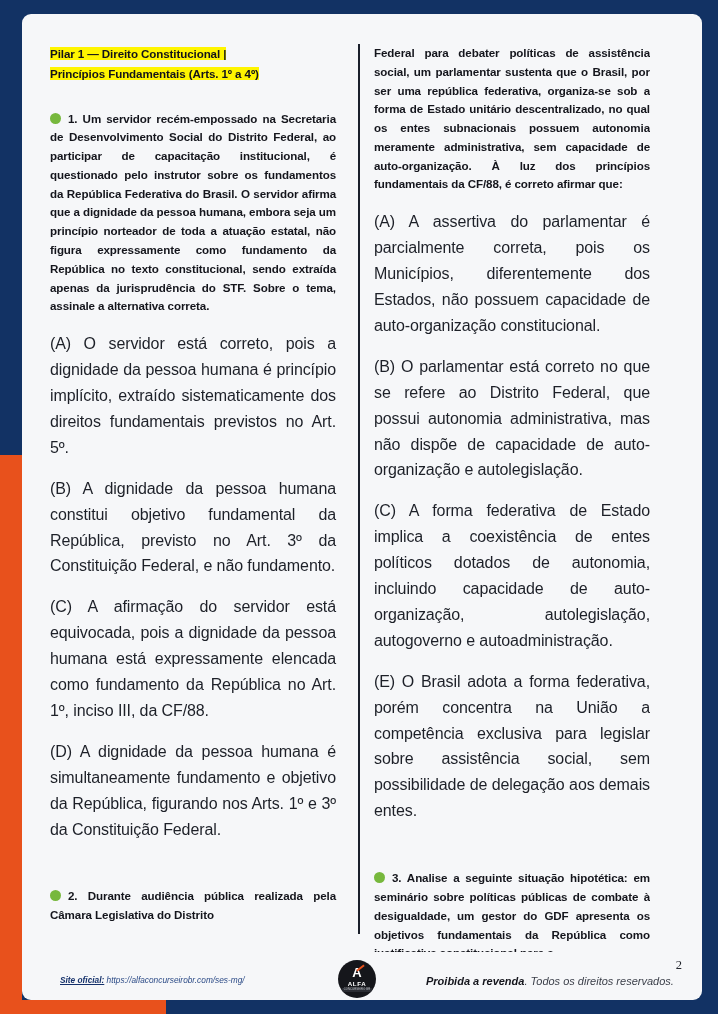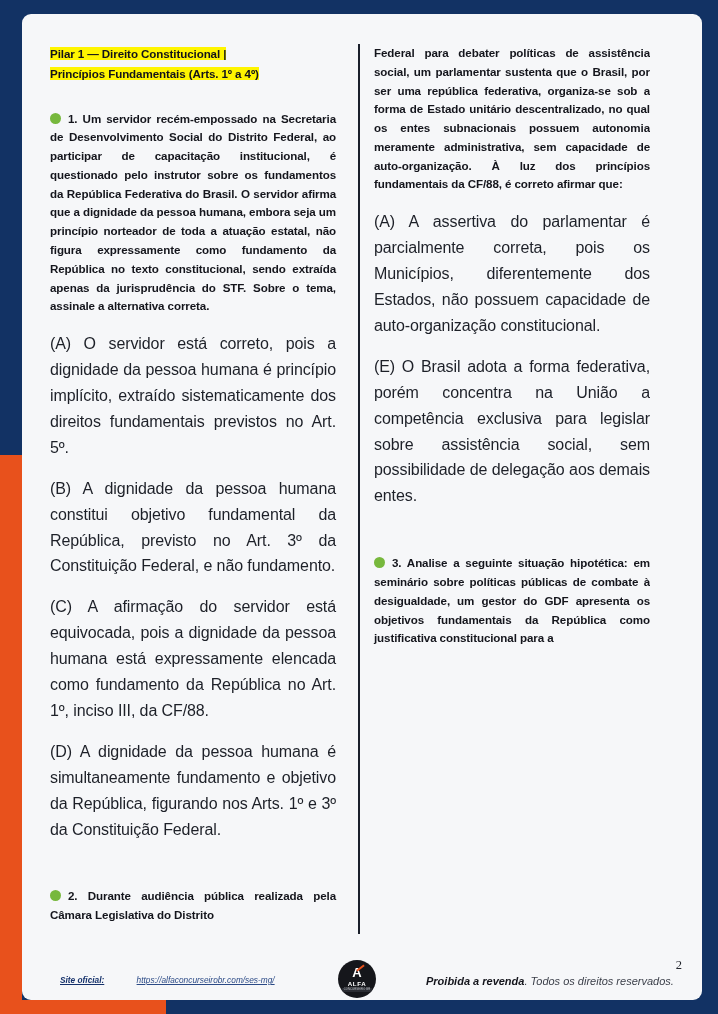--- a/index.html
+++ b/index.html
@@ -161,22 +161,20 @@
   }
   .footer-left .lbl {
     font-weight: bold;
     font-style: italic;
     color: #14306a;
     text-decoration: underline;
   }
   .footer-left .url {
     font-style: italic;
     color: #2b4a86;
-    text-decoration: underline;
-    margin-left: 30px;
   }
   .footer-right {
     position: absolute;
     left: 404px;
     top: 13px;
     font-size: 11px;
     white-space: nowrap;
   }
   .footer-right .strong {
     font-weight: bold;
@@ -270,20 +268,22 @@
         <p class="q-stem tight">
           <span class="bullet"></span><span>2. Durante audiência pública realizada pela Câmara Legislativa do Distrito</span>
         </p>
       </div>
 
       <div class="col col-right">
 
         <p class="q-stem">Federal para debater políticas de assistência social, um parlamentar sustenta que o Brasil, por ser uma república federativa, organiza-se sob a forma de Estado unitário descentralizado, no qual os entes subnacionais possuem autonomia meramente administrativa, sem capacidade de auto-organização. À luz dos princípios fundamentais da CF/88, é correto afirmar que:</p>
 
         <p class="alt">(A) A assertiva do parlamentar é parcialmente correta, pois os Municípios, diferentemente dos Estados, não possuem capacidade de auto-organização constitucional.</p>
+        <p class="alt">(B) O parlamentar está correto no que se refere ao Distrito Federal, que possui autonomia administrativa, mas não dispõe de capacidade de auto-organização e autolegislação.</p>
+        <p class="alt">(C) A forma federativa de Estado implica a coexistência de entes políticos dotados de autonomia, incluindo capacidade de auto-organização, autolegislação, autogoverno e autoadministração.</p>
         <p class="alt">(E) O Brasil adota a forma federativa, porém concentra na União a competência exclusiva para legislar sobre assistência social, sem possibilidade de delegação aos demais entes.</p>
 
         <div class="spacer-big"></div>
 
         <p class="q-stem tight">
           <span class="bullet"></span><span>3. Analise a seguinte situação hipotética: em seminário sobre políticas públicas de combate à desigualdade, um gestor do GDF apresenta os objetivos fundamentais da República como justificativa constitucional para a</span>
         </p>
       </div>
     </div>
 

